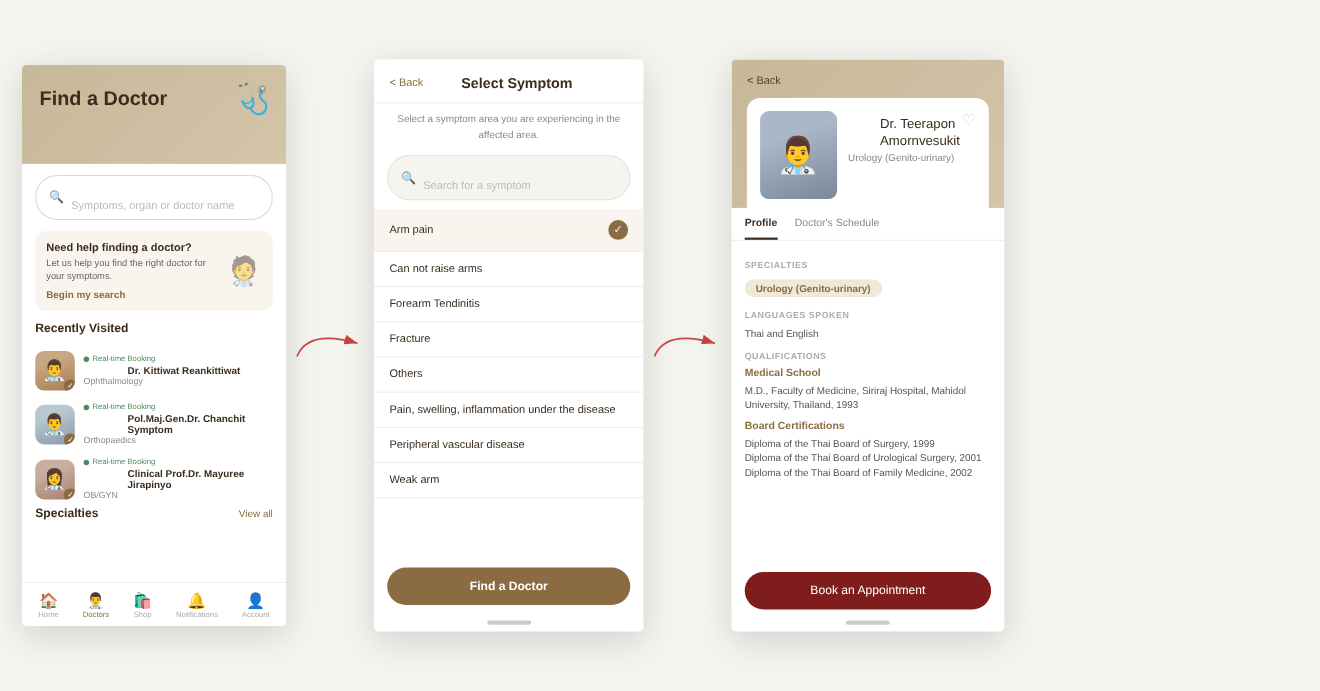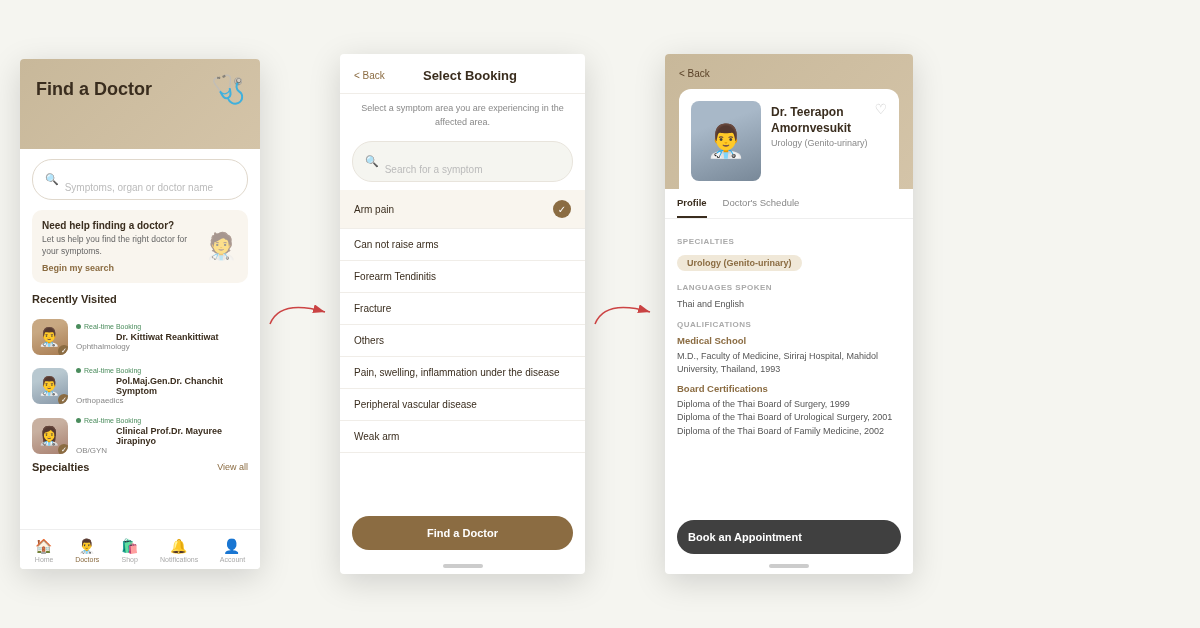--- a/index.html
+++ b/index.html
@@ -348,23 +348,24 @@
       align-items: center;
       justify-content: center;
       font-size: 32px;
     }
     .doctor-main-info {
       flex: 1;
       padding-top: 4px;
     }
     .doctor-main-name {
       font-size: 12px;
-      font-weight: 700;
+      font-weight: 400;
       color: #3a2d1e;
       line-height: 1.3;
+      margin-left: 29px;
     }
     .doctor-main-specialty {
       font-size: 9px;
       color: #888;
       margin-top: 2px;
     }
     .heart-icon {
       position: absolute;
       top: 12px;
       right: 12px;
@@ -419,27 +420,27 @@
     }
     .qual-title {
       font-size: 9.5px;
       font-weight: 700;
       color: #8b6c42;
       margin-bottom: 4px;
       margin-top: 6px;
     }
     .book-btn {
       margin: 8px 12px 6px;
-      background: #404040;
+      background: #7f1d1d;
       color: #fff;
       border-radius: 24px;
       padding: 11px;
-      text-align: left;
+      text-align: center;
       font-size: 11px;
-      font-weight: 700;
+      font-weight: 400;
     }
 
     
     .doc-img-1 { background: linear-gradient(160deg, #c8a882 30%, #a87c52 100%); }
     .doc-img-2 { background: linear-gradient(160deg, #b8c8d0 30%, #8898a8 100%); }
     .doc-img-3 { background: linear-gradient(160deg, #c8b0a0 30%, #a88070 100%); }
     .doc-img-main { background: linear-gradient(160deg, #a8b8c8 30%, #788898 100%); }
   </style>
 </head>
 <body>
@@ -552,21 +553,21 @@
         </marker>
       </defs>
       <path d="M5 30 Q15 5 60 18" stroke="#cc4444" stroke-width="1.5" fill="none" marker-end="url(#arrowhead1)"></path>
     </svg>
   </div>
 
   <div class="phone-frame phone-frame-2">
     <div class="screen2">
       <div class="screen2-header">
         <div class="back-btn">&lt; Back</div>
-        <div class="screen2-header-title">Select Booking</div>
+        <div class="screen2-header-title">Select Symptom</div>
       </div>
 
       <div class="subtitle-text">Select a symptom area you are experiencing in the affected area.</div>
 
       <div class="symptom-search">
         <span class="search-icon-sm">🔍</span>
         <span class="search-placeholder">Search for a symptom</span>
       </div>
 
       <div class="symptom-list">

